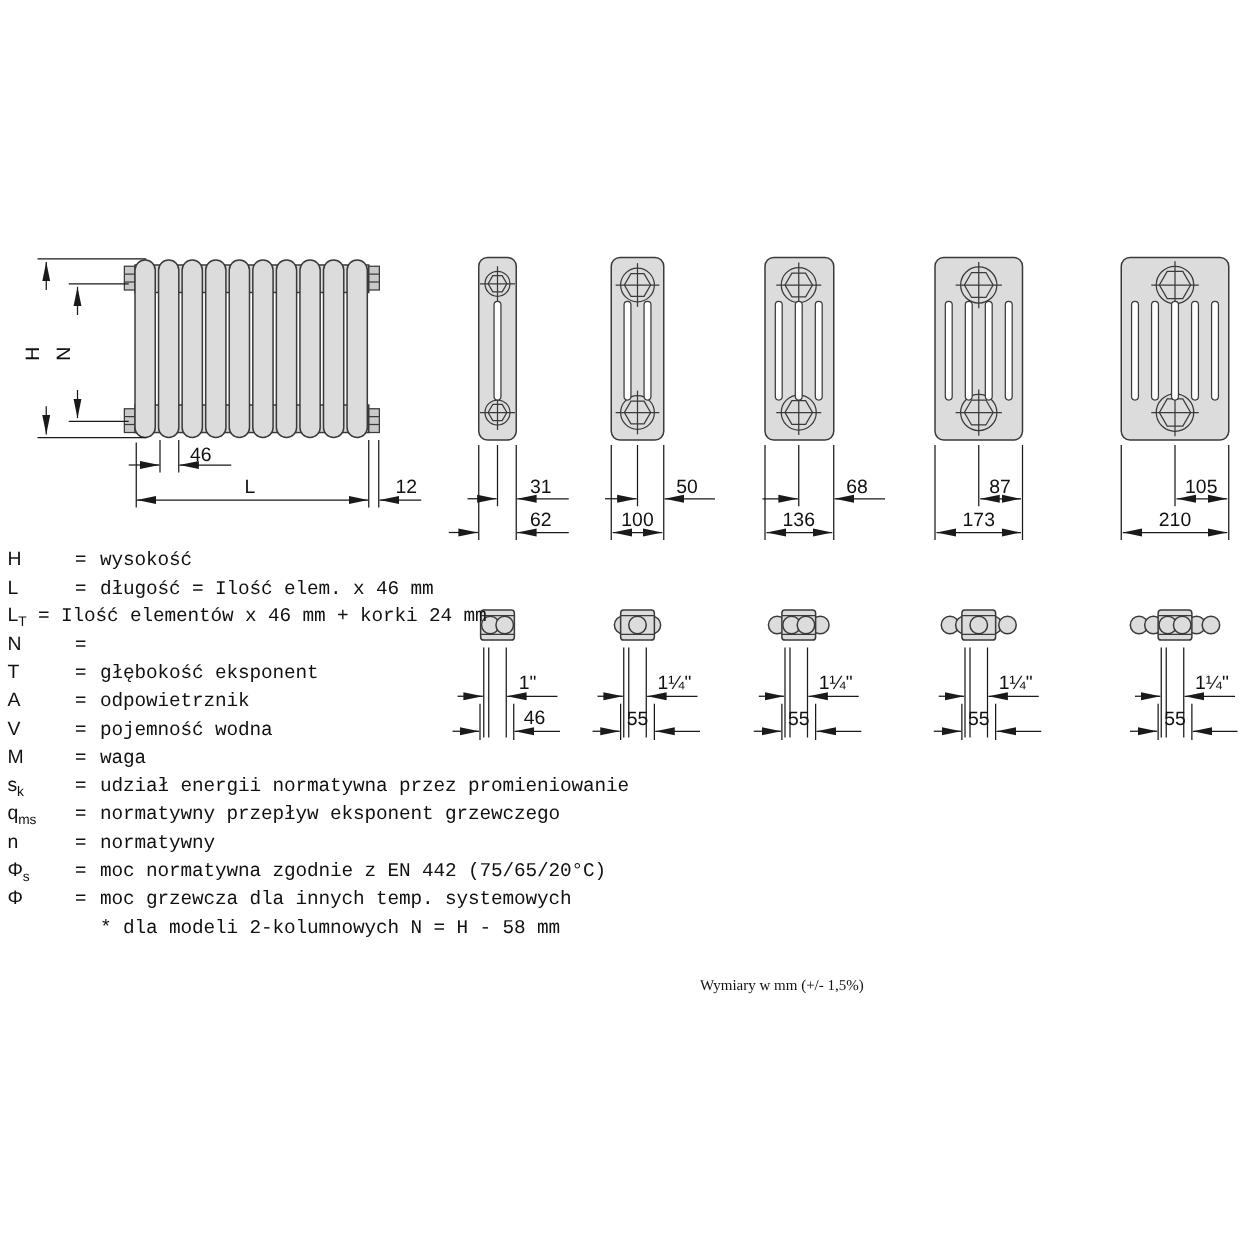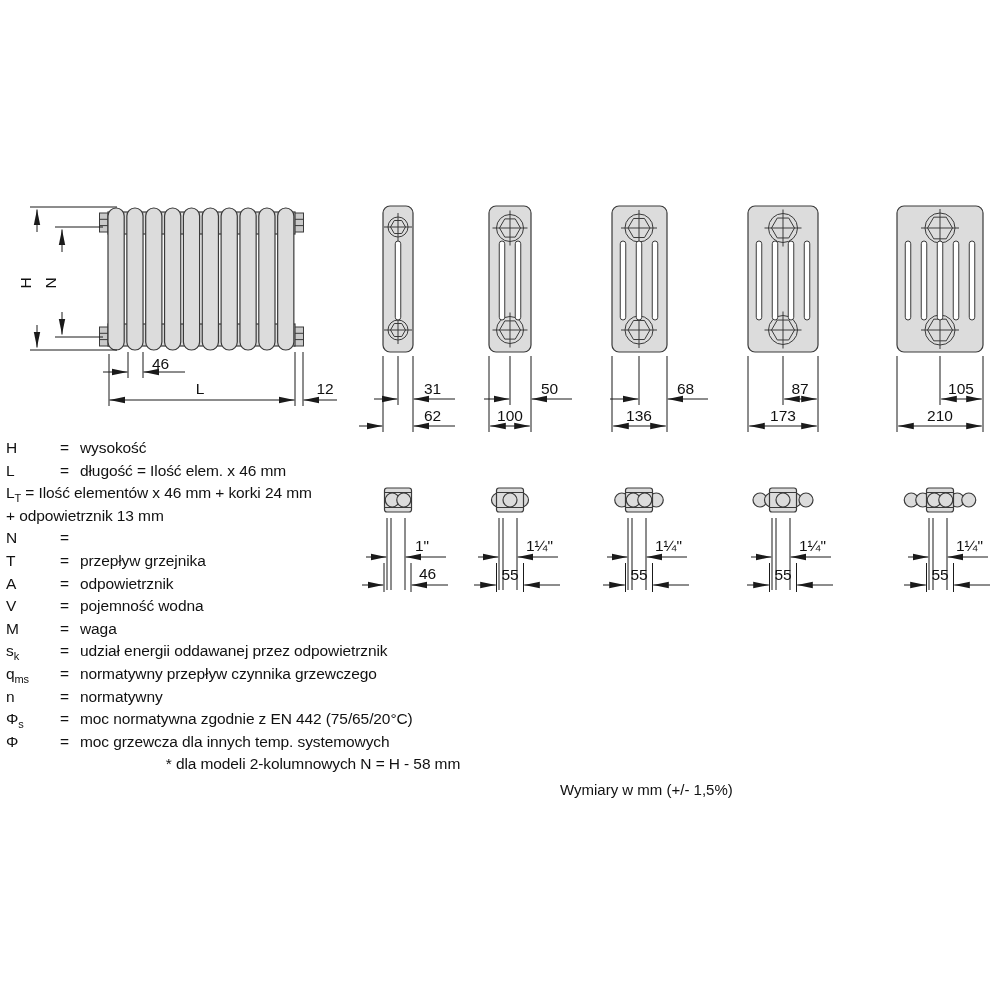--- a/index.html
+++ b/index.html
@@ -5,26 +5,26 @@
   html,body{margin:0;padding:0;background:#fff;}
   .page{position:relative;width:1000px;height:1000px;background:#fff;overflow:hidden;
         font-family:"Liberation Sans",sans-serif;color:#111;}
   svg.drawing{position:absolute;left:0;top:0;}
   svg text{font-family:"Liberation Sans",sans-serif;font-size:15.5px;fill:#111;}
   .legend{position:absolute;left:6px;top:437px;width:540px;font-size:15.5px;
           line-height:22.6px;letter-spacing:-0.1px;}
   .lrow{display:flex;height:22.6px;white-space:nowrap;}
   .lrow .sym{width:54px;flex:0 0 auto;}
   .lrow .eq{width:20px;flex:0 0 auto;}
-  .lrow .txt{flex:0 0 auto;}
+  .lrow .txt{flex:0 0 auto;font-family:Liberation Mono, monospace;}
   .lrow.free{display:block;}
   .lrow.free .sym{width:auto;}
-  .lrow.indent{padding-left:74px;text-align:center;}
+  .lrow.indent{padding-left:74px;}
   sub{font-size:11px;}
-  .units{position:absolute;left:560px;top:781px;font-size:15px;white-space:nowrap;}
+  .units{position:absolute;left:560px;top:781px;font-size:12px;white-space:nowrap;font-family:Liberation Serif, serif;}
 </style>
 </head>
 <body>
 
 <div class="page">
 
 <svg class="drawing" width="1000" height="620" viewBox="0 0 1000 620">
   <defs>
     <marker id="arr" viewBox="0 0 16 8" refX="15.6" refY="4" markerWidth="16" markerHeight="8" orient="auto-start-reverse" markerUnits="userSpaceOnUse">
       <path d="M0,0.8 L15.6,4 L0,7.2 Z" fill="#1a1a1a"></path>
@@ -327,56 +327,53 @@
     <span class="txt">wysokość</span>
   </div>
   <div class="lrow">
     <span class="sym"><span>L</span><sub></sub></span>
     <span class="eq">=</span>
     <span class="txt">długość = Ilość elem. x 46 mm</span>
   </div>
   <div class="lrow free">
     <span class="sym"><span>L</span><sub>T</sub></span><span class="txt"> = Ilość elementów x 46 mm + korki 24 mm</span>
   </div>
-  <div class="lrow free">
-    <span class="txt">+ odpowietrznik 13 mm</span>
-  </div>
   <div class="lrow">
     <span class="sym"><span>N</span><sub></sub></span>
     <span class="eq">=</span>
   </div>
   <div class="lrow">
     <span class="sym"><span>T</span><sub></sub></span>
     <span class="eq">=</span>
-    <span class="txt">przepływ grzejnika</span>
+    <span class="txt">głębokość eksponent</span>
   </div>
   <div class="lrow">
     <span class="sym"><span>A</span><sub></sub></span>
     <span class="eq">=</span>
     <span class="txt">odpowietrznik</span>
   </div>
   <div class="lrow">
     <span class="sym"><span>V</span><sub></sub></span>
     <span class="eq">=</span>
     <span class="txt">pojemność wodna</span>
   </div>
   <div class="lrow">
     <span class="sym"><span>M</span><sub></sub></span>
     <span class="eq">=</span>
     <span class="txt">waga</span>
   </div>
   <div class="lrow">
     <span class="sym"><span>s</span><sub>k</sub></span>
     <span class="eq">=</span>
-    <span class="txt">udział energii oddawanej przez odpowietrznik</span>
+    <span class="txt">udział energii normatywna przez promieniowanie</span>
   </div>
   <div class="lrow">
     <span class="sym"><span>q</span><sub>ms</sub></span>
     <span class="eq">=</span>
-    <span class="txt">normatywny przepływ czynnika grzewczego</span>
+    <span class="txt">normatywny przepływ eksponent grzewczego</span>
   </div>
   <div class="lrow">
     <span class="sym"><span>n</span><sub></sub></span>
     <span class="eq">=</span>
     <span class="txt">normatywny</span>
   </div>
   <div class="lrow">
     <span class="sym"><span>Φ</span><sub>s</sub></span>
     <span class="eq">=</span>
     <span class="txt">moc normatywna zgodnie z EN 442 (75/65/20°C)</span>

